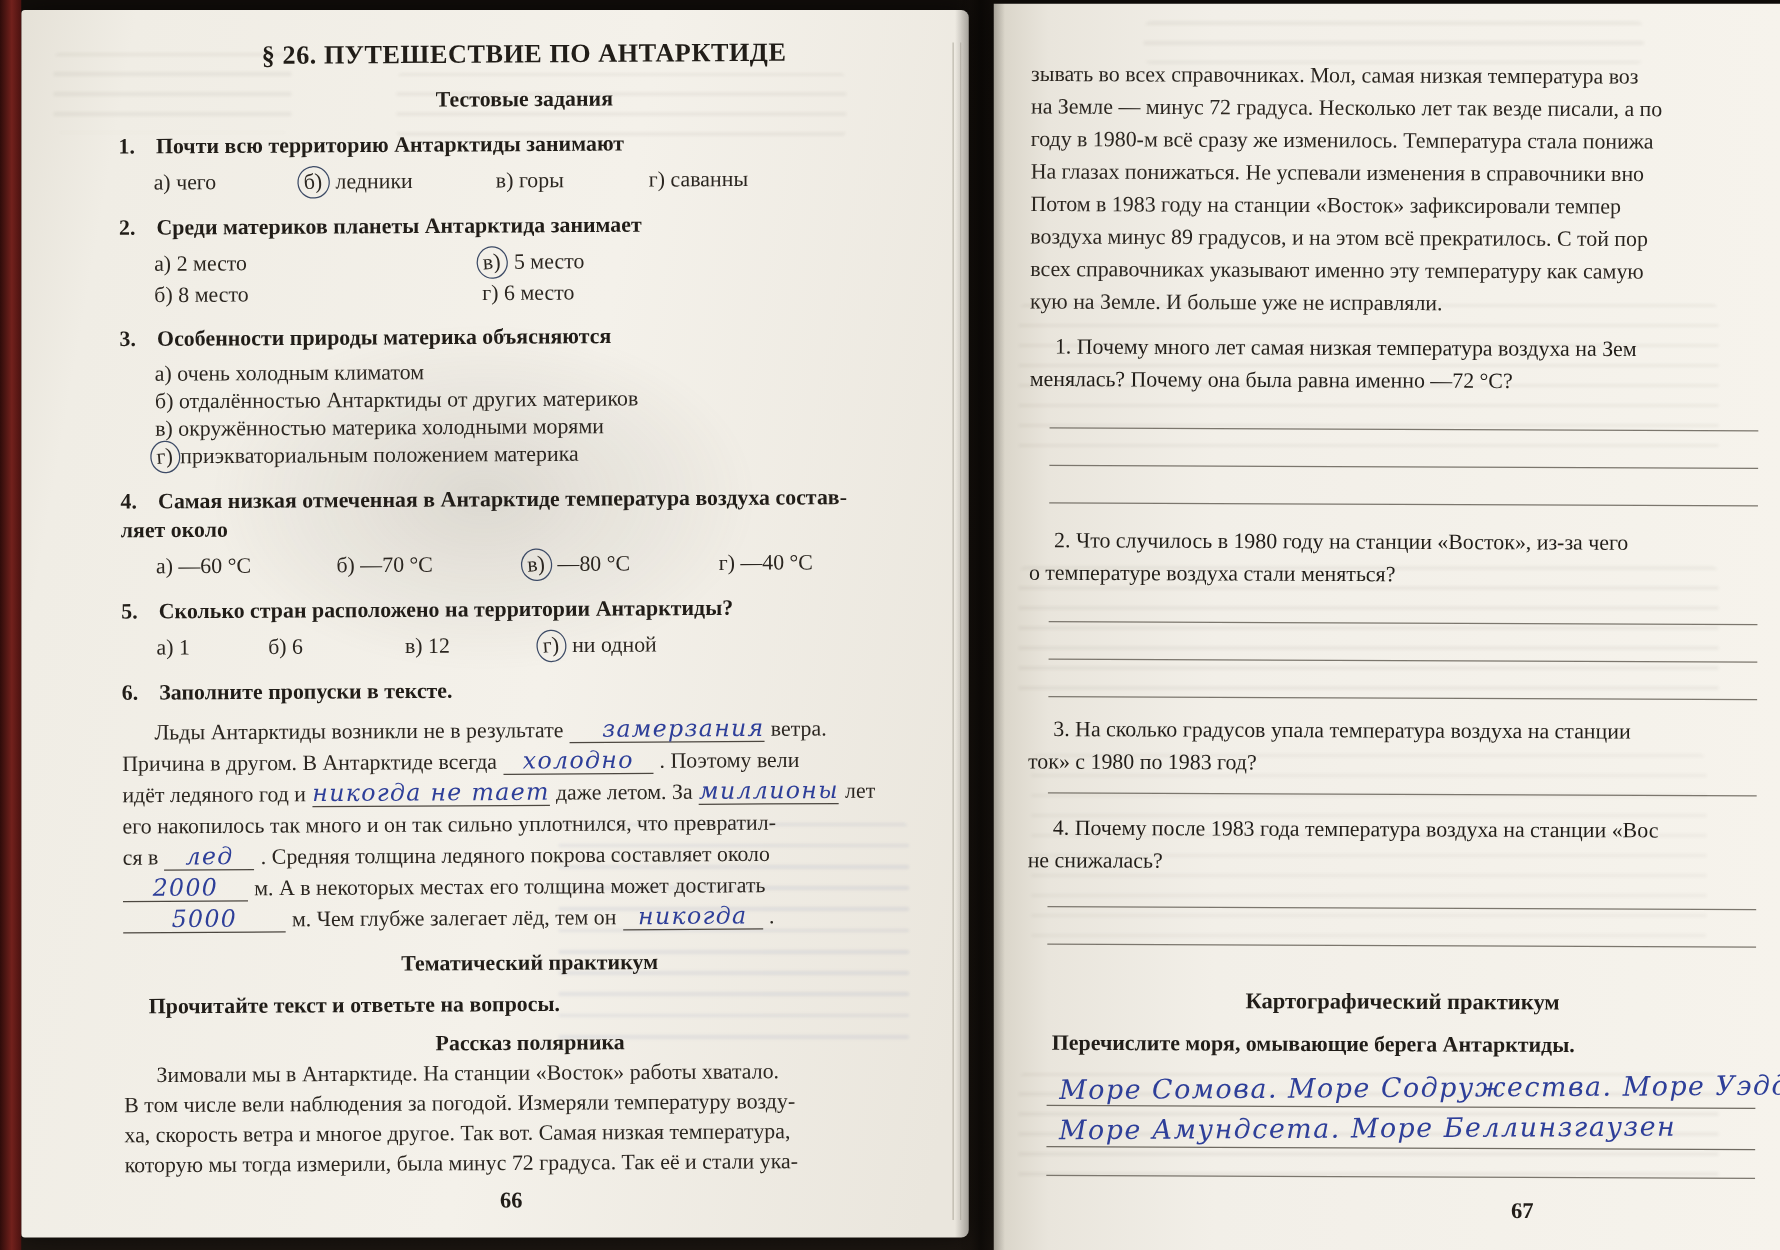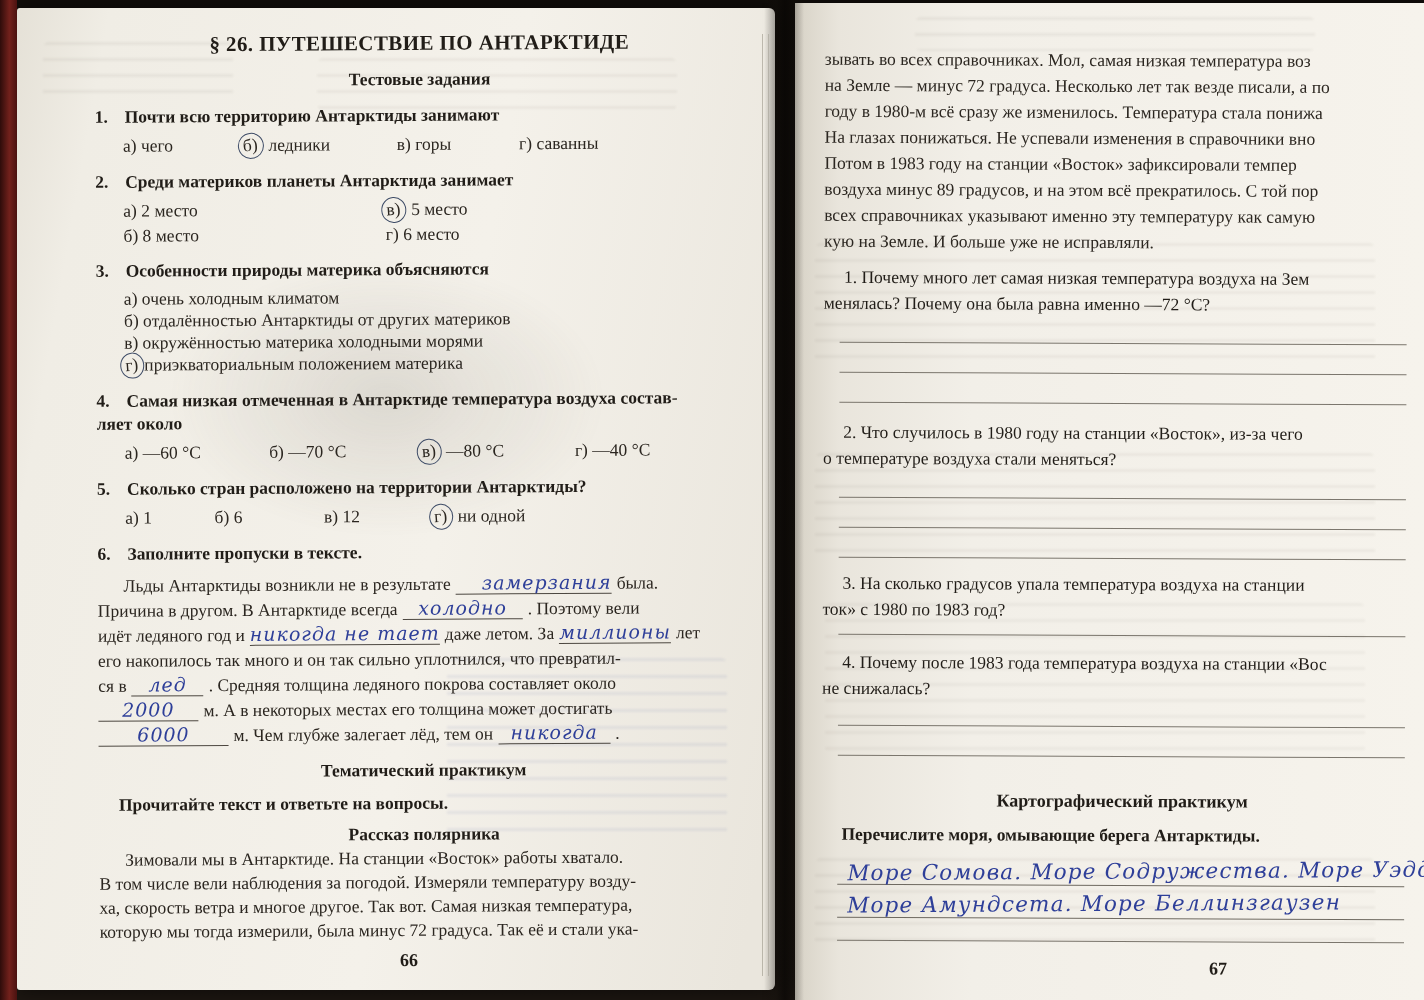--- a/index.html
+++ b/index.html
@@ -112,27 +112,27 @@
       <div class="optrow">
         <span class="opt" style="width:85px"><span>а)</span> <span>1</span></span>
         <span class="opt" style="width:105px"><span>б)</span> <span>6</span></span>
         <span class="opt" style="width:105px"><span>в)</span> <span>12</span></span>
         <span class="opt"><span class="circ">г)</span> <span>ни одной</span></span>
       </div>
 
       <div class="q"><span class="qn">6.</span><span>Заполните пропуски в тексте.</span></div>
 
       <div class="fillblock">
-        <div class="bl indent"><span>Льды Антарктиды возникли не в результате</span><span class="blank" style="min-width:148px"><span class="hw">замерзания</span></span><span>была.</span></div>
+        <div class="bl indent"><span>Льды Антарктиды возникли не в результате</span><span class="blank" style="min-width:148px"><span class="hw">замерзания</span></span><span>ветра.</span></div>
         <div class="bl"><span>Причина в другом. В Антарктиде всегда</span><span class="blank" style="min-width:120px"><span class="hw">холодно</span></span><span>. Поэтому вели</span></div>
         <div class="bl"><span>идёт ледяного год и</span><span class="blank" style="min-width:152px"><span class="hw">никогда не тает</span></span><span>даже летом. За</span><span class="blank" style="min-width:92px"><span class="hw">миллионы</span></span><span>лет</span></div>
         <div class="bl"><span>его накопилось так много и он так сильно уплотнился, что превратил-</span></div>
         <div class="bl"><span>ся в</span><span class="blank" style="min-width:72px"><span class="hw">лед</span></span><span>. Средняя толщина ледяного покрова составляет около</span></div>
         <div class="bl"><span class="blank" style="min-width:100px;margin-left:0"><span class="hw">2000</span></span><span>м. А в некоторых местах его толщина может достигать</span></div>
-        <div class="bl"><span class="blank" style="min-width:130px;margin-left:0"><span class="hw">6000</span></span><span>м. Чем глубже залегает лёд, тем он</span><span class="blank" style="min-width:112px"><span class="hw">никогда</span></span><span>.</span></div>
+        <div class="bl"><span class="blank" style="min-width:130px;margin-left:0"><span class="hw">5000</span></span><span>м. Чем глубже залегает лёд, тем он</span><span class="blank" style="min-width:112px"><span class="hw">никогда</span></span><span>.</span></div>
       </div>
 
       <div class="sec">Тематический практикум</div>
       <div class="bold-task">Прочитайте текст и ответьте на вопросы.</div>
       <div class="sec" style="margin-top:8px">Рассказ полярника</div>
 
       <div class="story">
         <div class="bl indent">Зимовали мы в Антарктиде. На станции «Восток» работы хватало.</div>
         <div class="bl">В том числе вели наблюдения за погодой. Измеряли температуру возду-</div>
         <div class="bl">ха, скорость ветра и многое другое. Так вот. Самая низкая температура,</div>

